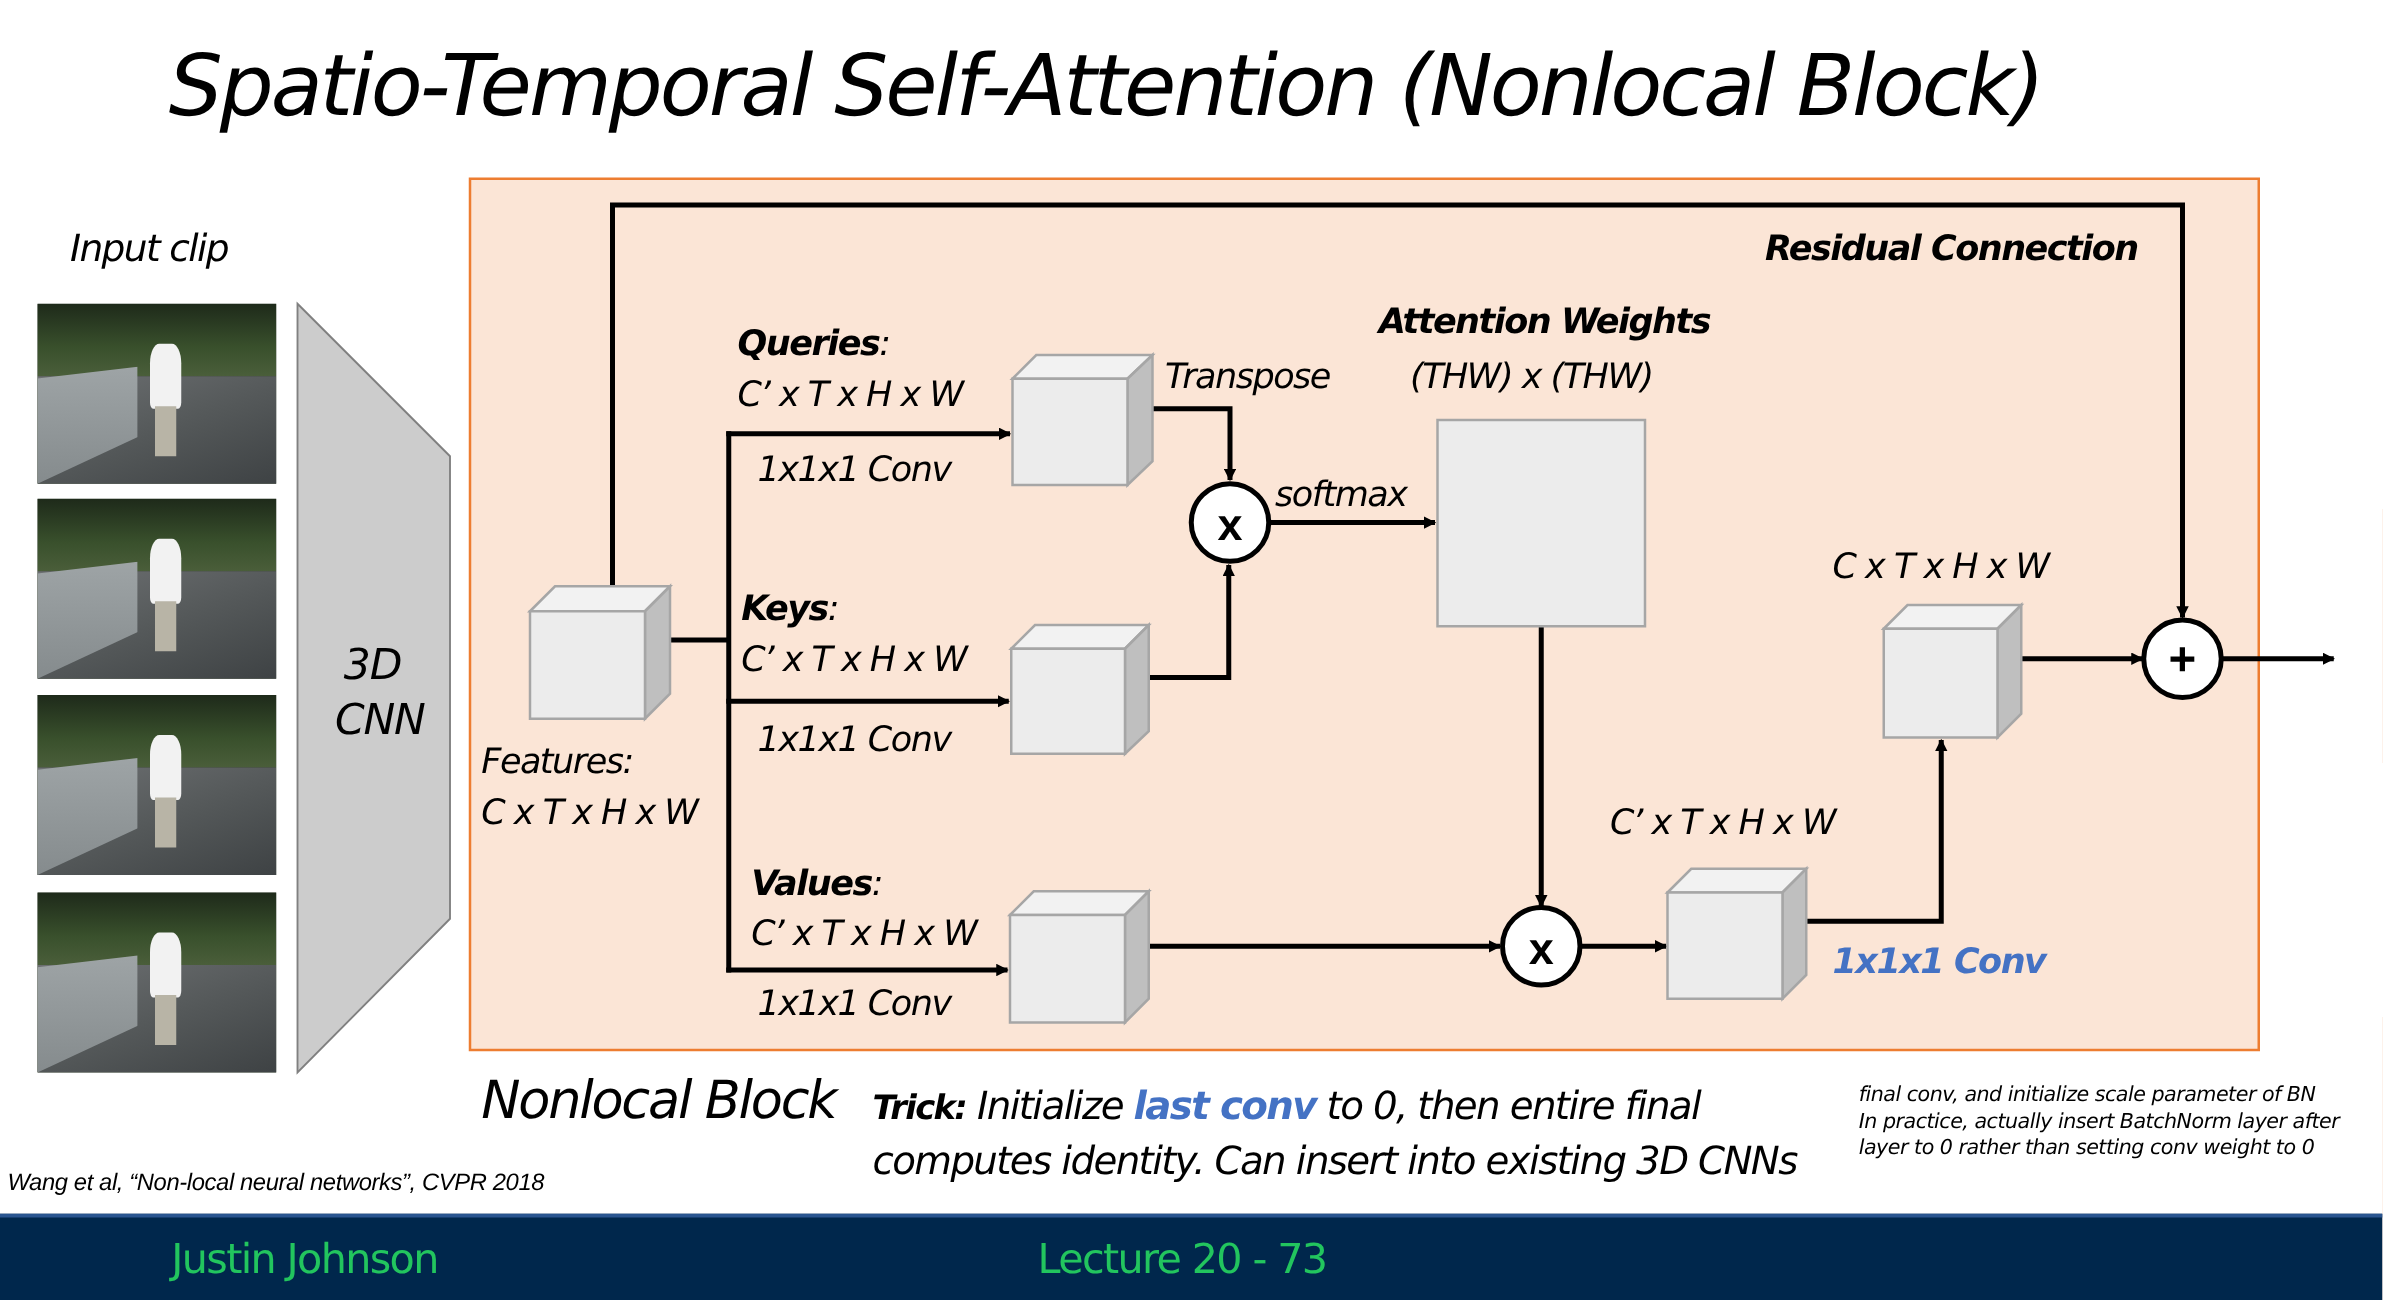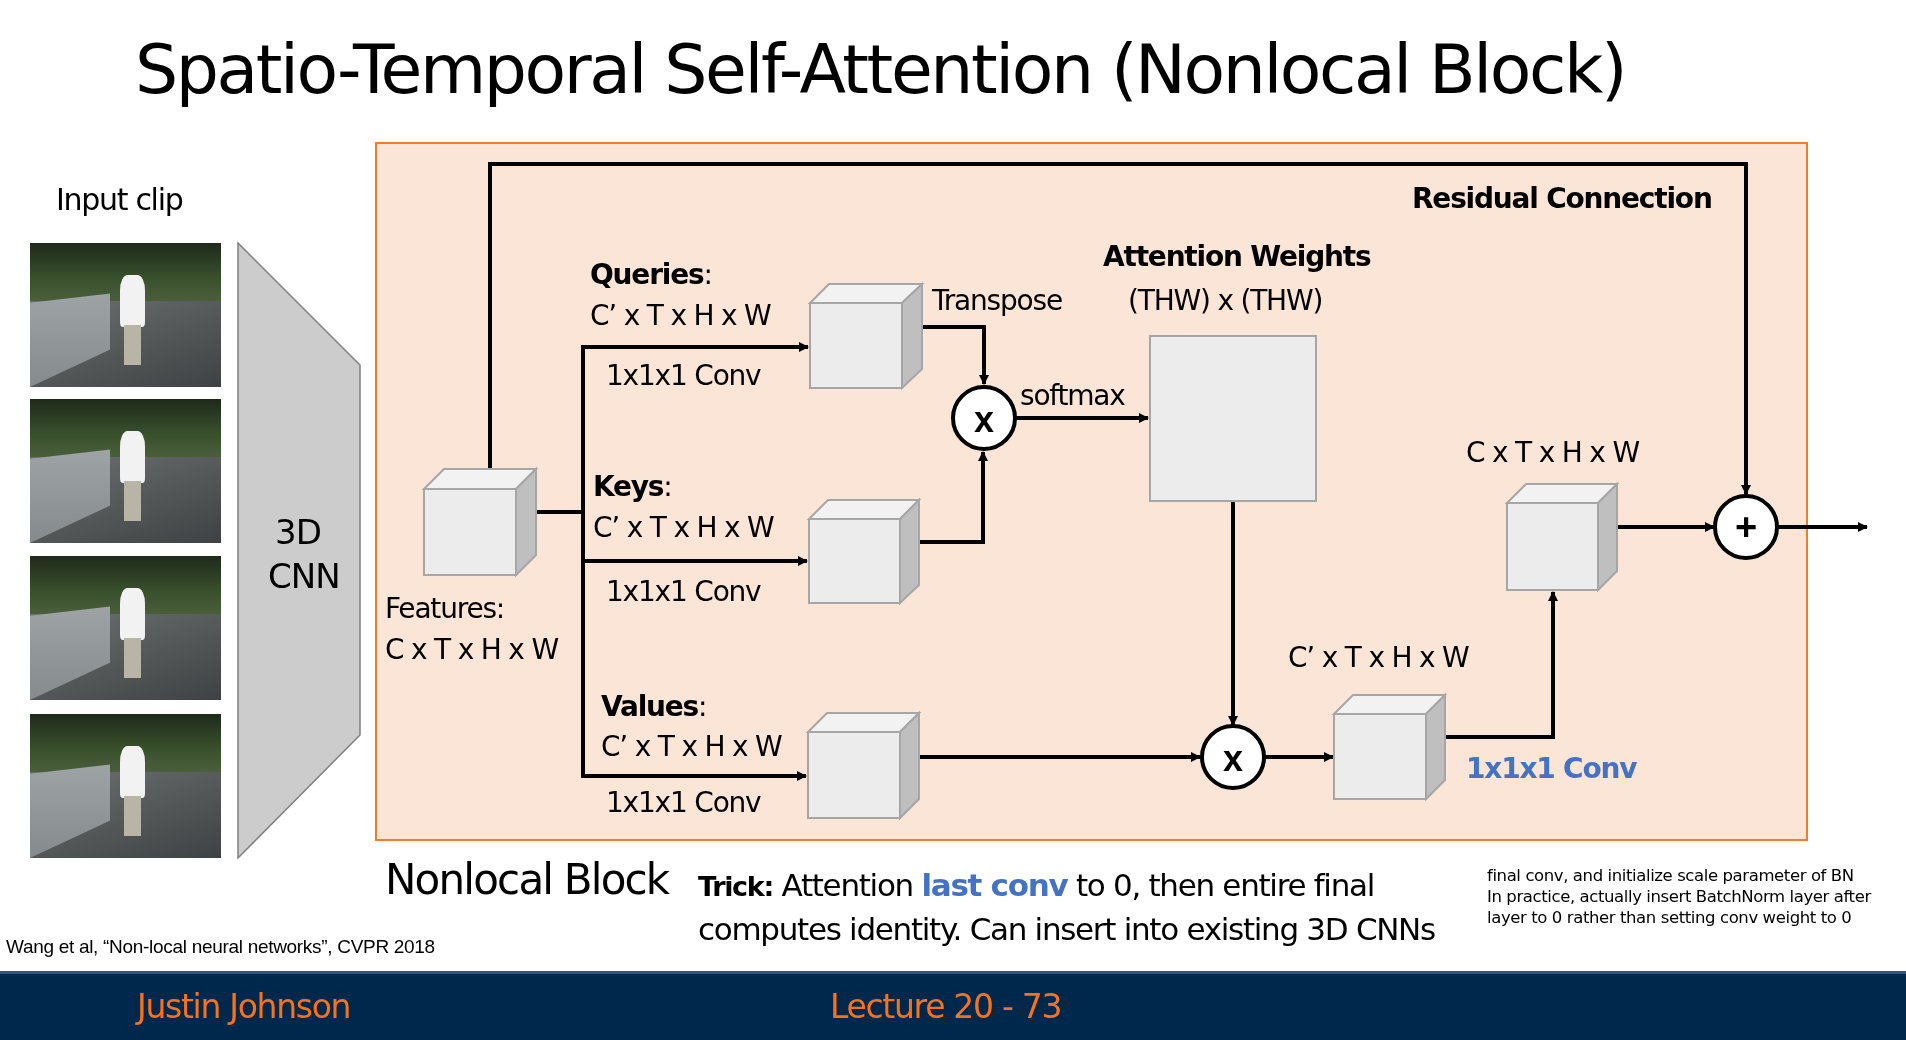--- a/index.html
+++ b/index.html
@@ -1,18 +1,18 @@
 <!DOCTYPE html>
 <html><head>
 <meta charset="utf-8">
 <style>
   html, body { margin:0; padding:0; }
   body { width:1906px; height:1040px; position:relative; overflow:hidden; background:#ffffff;
          font-family:"DejaVu Sans", "Liberation Sans", sans-serif; color:#000; }
-  .abs { position:absolute; white-space:nowrap; }
+  .abs { position:absolute; white-space:nowrap;font-style:italic; }
   #title { left:135px; top:30px; font-size:68px; letter-spacing:-2.4px; line-height:80px; }
   #diagram { position:absolute; left:0; top:0; width:1906px; height:1040px; }
   .lbl { font-size:28px; letter-spacing:-1.2px; line-height:34px; }
   .bold { font-weight:bold; }
   .blue { color:#4472c4; }
   #input-clip-label { left:56px; top:182px; font-size:30px; letter-spacing:-1.3px; }
   .frame { position:absolute; left:30px; width:191px; height:144px; overflow:hidden; background:#2f3a2a; }
   .frame .sky { position:absolute; left:0; top:0; width:100%; height:40%;
      background:linear-gradient(180deg,#1e2a1a 0%,#39502c 60%,#4a5e3a 100%); }
   .frame .road { position:absolute; left:0; top:40%; width:100%; height:60%;
@@ -20,21 +20,21 @@
   .frame .wall { position:absolute; left:0; top:35%; width:42%; height:65%;
      background:linear-gradient(180deg,#9ea4a6,#858b8d); clip-path:polygon(0 10%,100% 0,100% 60%,0 100%); }
   .frame .runner { position:absolute; left:47%; top:22%; width:13%; height:36%; background:#f2f2f2; border-radius:30% 30% 10% 10%; }
   .frame .legs { position:absolute; left:49%; top:57%; width:9%; height:28%; background:#b8b4a6; }
   #cnn-3d { left:268px; top:510px; font-size:34px; letter-spacing:-1px; text-align:center; width:60px; line-height:44px; }
   #nonlocal-label { left:385px; top:855px; font-size:42px; letter-spacing:-1.8px; }
   #trick { left:698px; top:864px; font-size:31px; letter-spacing:-1.3px; line-height:42px; }
   #practice { left:1487px; top:865px; font-size:16.5px; letter-spacing:-0.4px; line-height:21px; }
   #citation { left:6px; top:936px; font-family:"Liberation Sans", sans-serif; font-size:19px; letter-spacing:-0.3px; }
   #footer { position:absolute; left:0; top:971px; width:1906px; height:69px; background:#00274c; border-top:3px solid #2a5590; }
-  .foot { position:absolute; top:13px; font-size:33px; letter-spacing:-1.3px; color:#f97316; }
+  .foot { position:absolute; top:13px; font-size:33px; letter-spacing:-1.3px; color:#22c55e; }
 </style>
 </head>
 <body>
 
 <div id="title" class="abs">Spatio-Temporal Self-Attention (Nonlocal Block)</div>
 
 <div id="input-clip-label" class="abs">Input clip</div>
 <div class="frame" style="top:243px">
     <div class="sky"></div>
     <div class="road"></div>
@@ -175,21 +175,21 @@
 
 <div class="abs lbl bold" style="left:1103px; top:240px;">Attention Weights</div>
 <div class="abs lbl" style="left:1128px; top:284px;">(THW) x (THW)</div>
 
 <div class="abs lbl" style="left:1288px; top:641px;">C’ x T x H x W</div>
 <div class="abs lbl bold blue" style="left:1466px; top:752px;">1x1x1 Conv</div>
 <div class="abs lbl" style="left:1466px; top:436px;">C x T x H x W</div>
 
 <div id="nonlocal-label" class="abs">Nonlocal Block</div>
 <div id="trick" class="abs">
-  <div><span class="bold" style="font-size:27px">Trick:</span><span> Attention </span><span class="bold blue">last conv</span><span> to 0, then entire final</span></div>
+  <div><span class="bold" style="font-size:27px">Trick:</span><span> Initialize </span><span class="bold blue">last conv</span><span> to 0, then entire final</span></div>
   <div>computes identity. Can insert into existing 3D CNNs</div>
 </div>
 <div id="practice" class="abs">
   <div>final conv, and initialize scale parameter of BN</div>
   <div>In practice, actually insert BatchNorm layer after</div>
   <div>layer to 0 rather than setting conv weight to 0</div>
 </div>
 
 <div id="citation" class="abs">Wang et al, “Non-local neural networks”, CVPR 2018</div>
 

